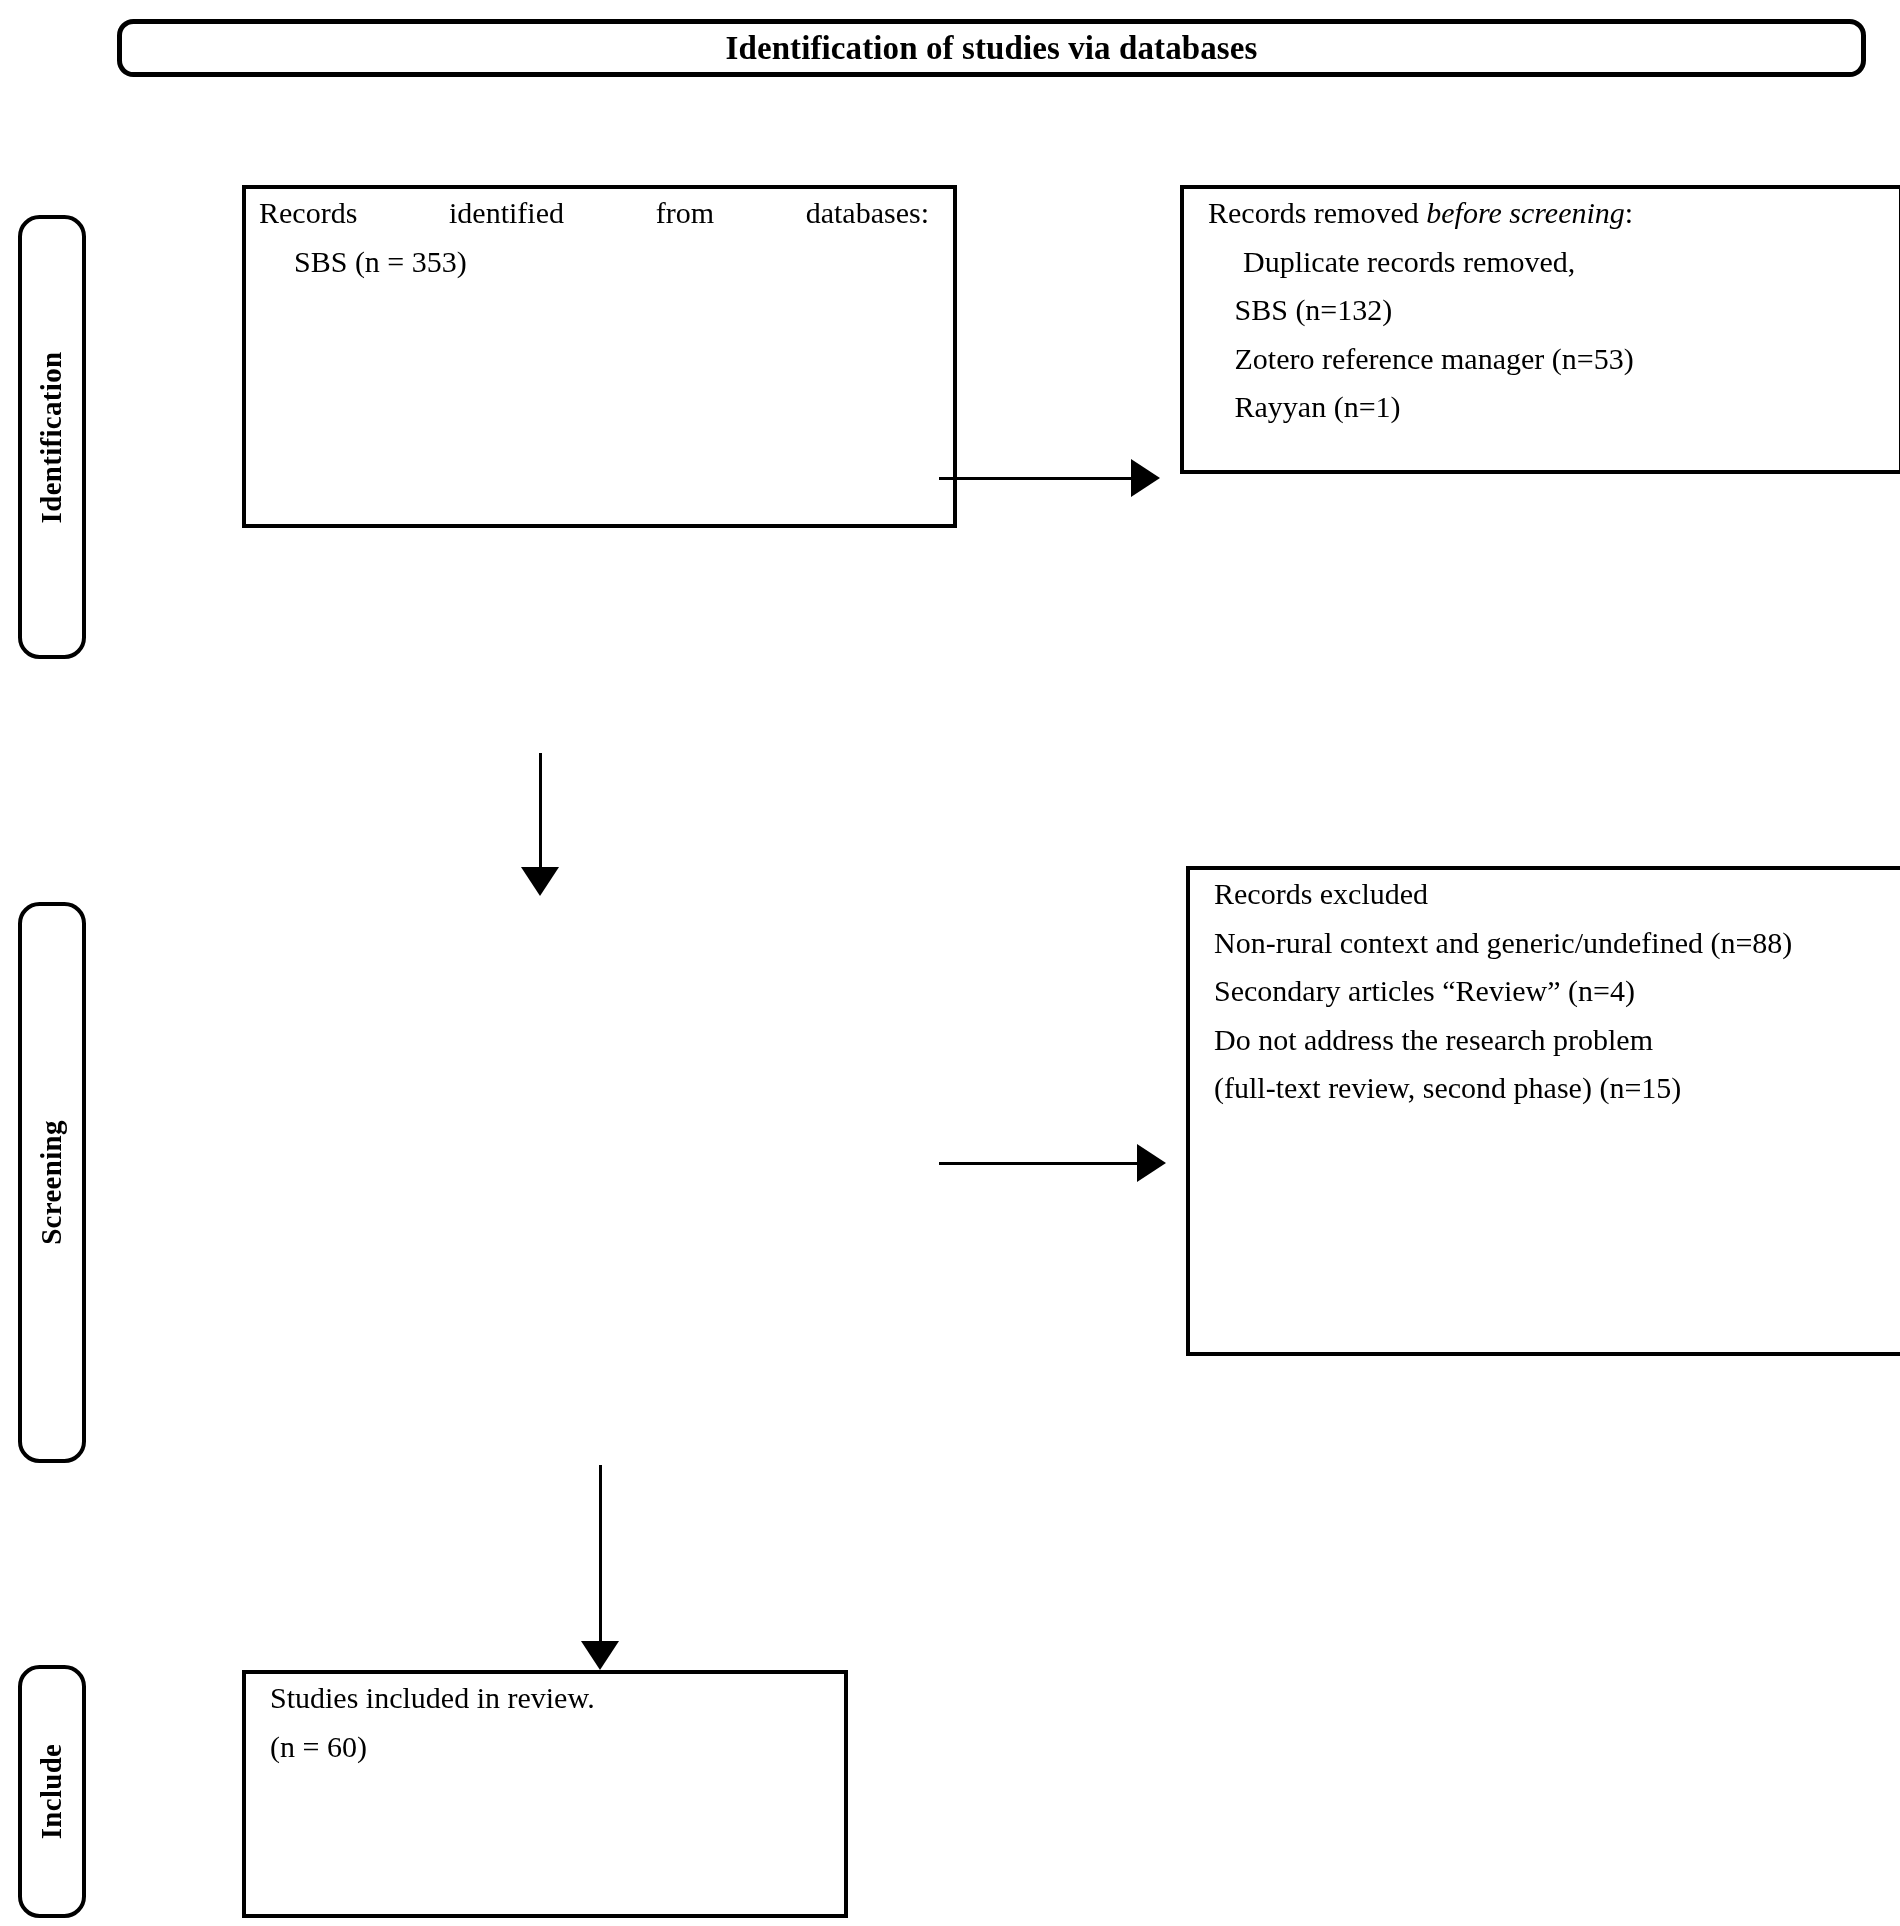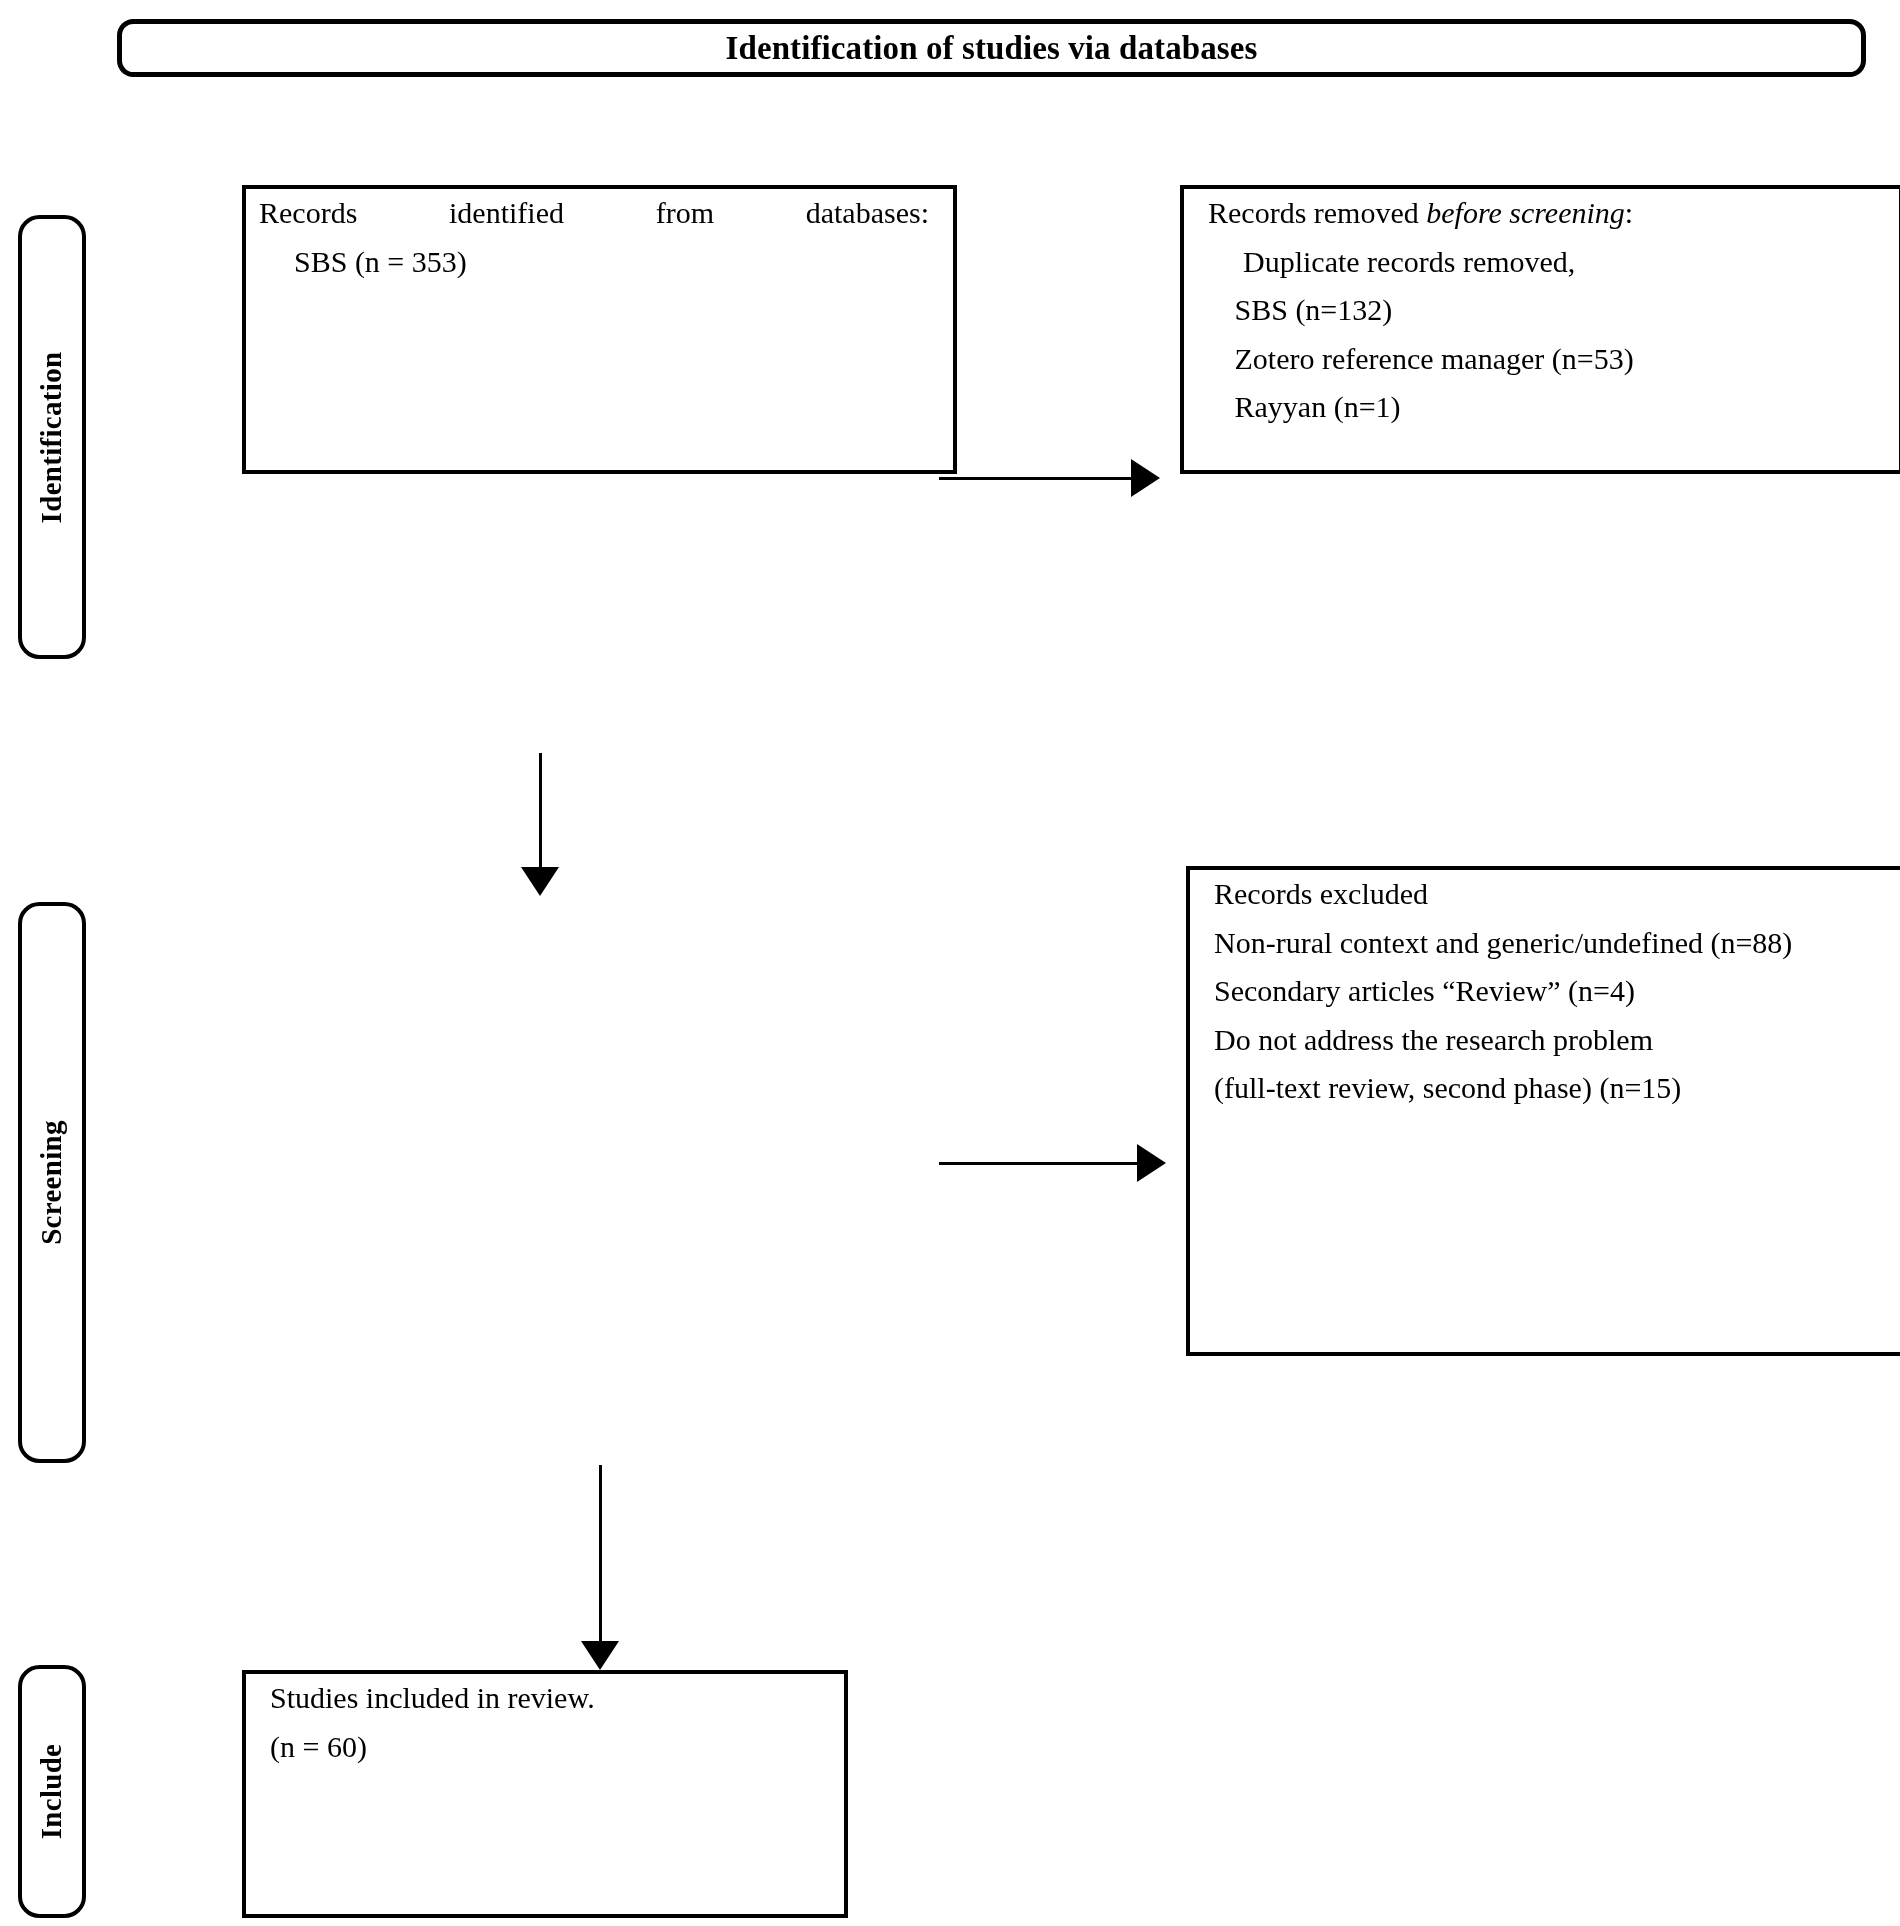--- a/index.html
+++ b/index.html
@@ -89,21 +89,21 @@
     text-align-last: justify;
   }
   .box p.justify-last-left {
     text-align: justify;
     text-align-last: left;
   }
   .indent-1 { padding-left: 35px; }
   .indent-2 { padding-left: 26.5px; }
   .ital { font-style: italic; }
 
-  #box-identified      { left: 221px;  top: 185px;  width: 715px; height: 289px; padding-left: 13px; }
+  #box-identified      { left: 221px;  top: 185px;  width: 715px; height: 343px; padding-left: 13px; }
   #box-removed         { left: 1159px; top: 185px; width: 723px; height: 289px; }
   #box-screened        { left: 221px;  top: 895px; width: 715px; height: 567px; }
   #box-excluded        { left: 1165px; top: 866px; width: 723px; height: 490px; }
   #box-included        { left: 221px;  top: 1670px; width: 606px; height: 248px; }
 
   
   .connector { position: absolute; }
 
   .arrow-v .shaft {
     position: absolute;

